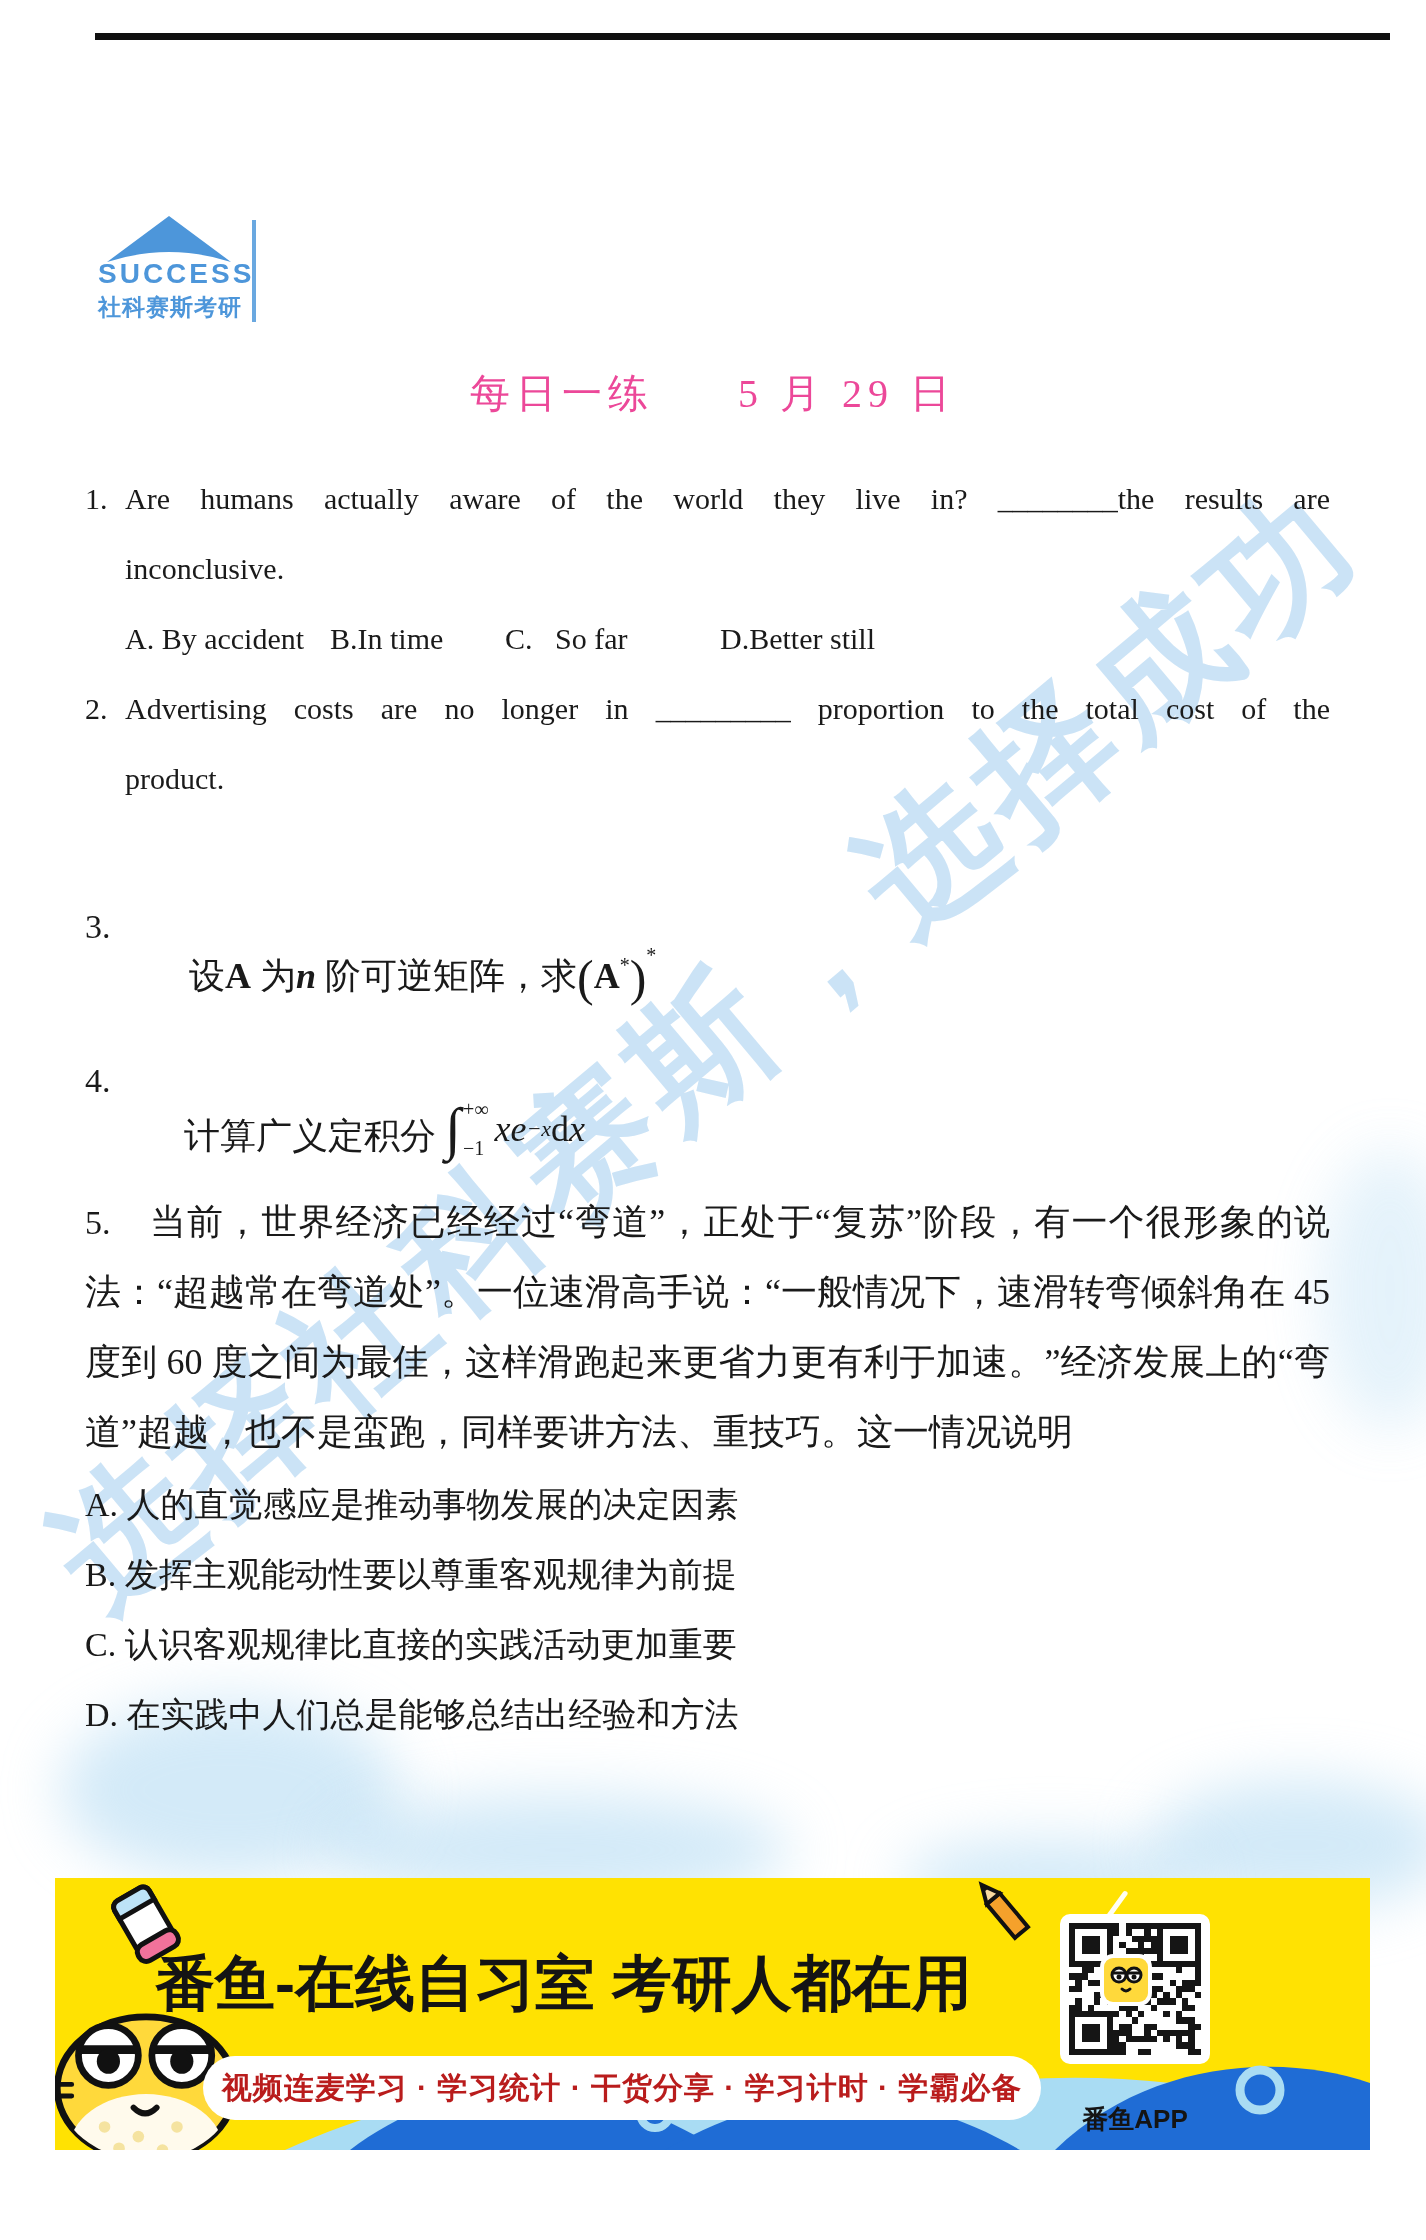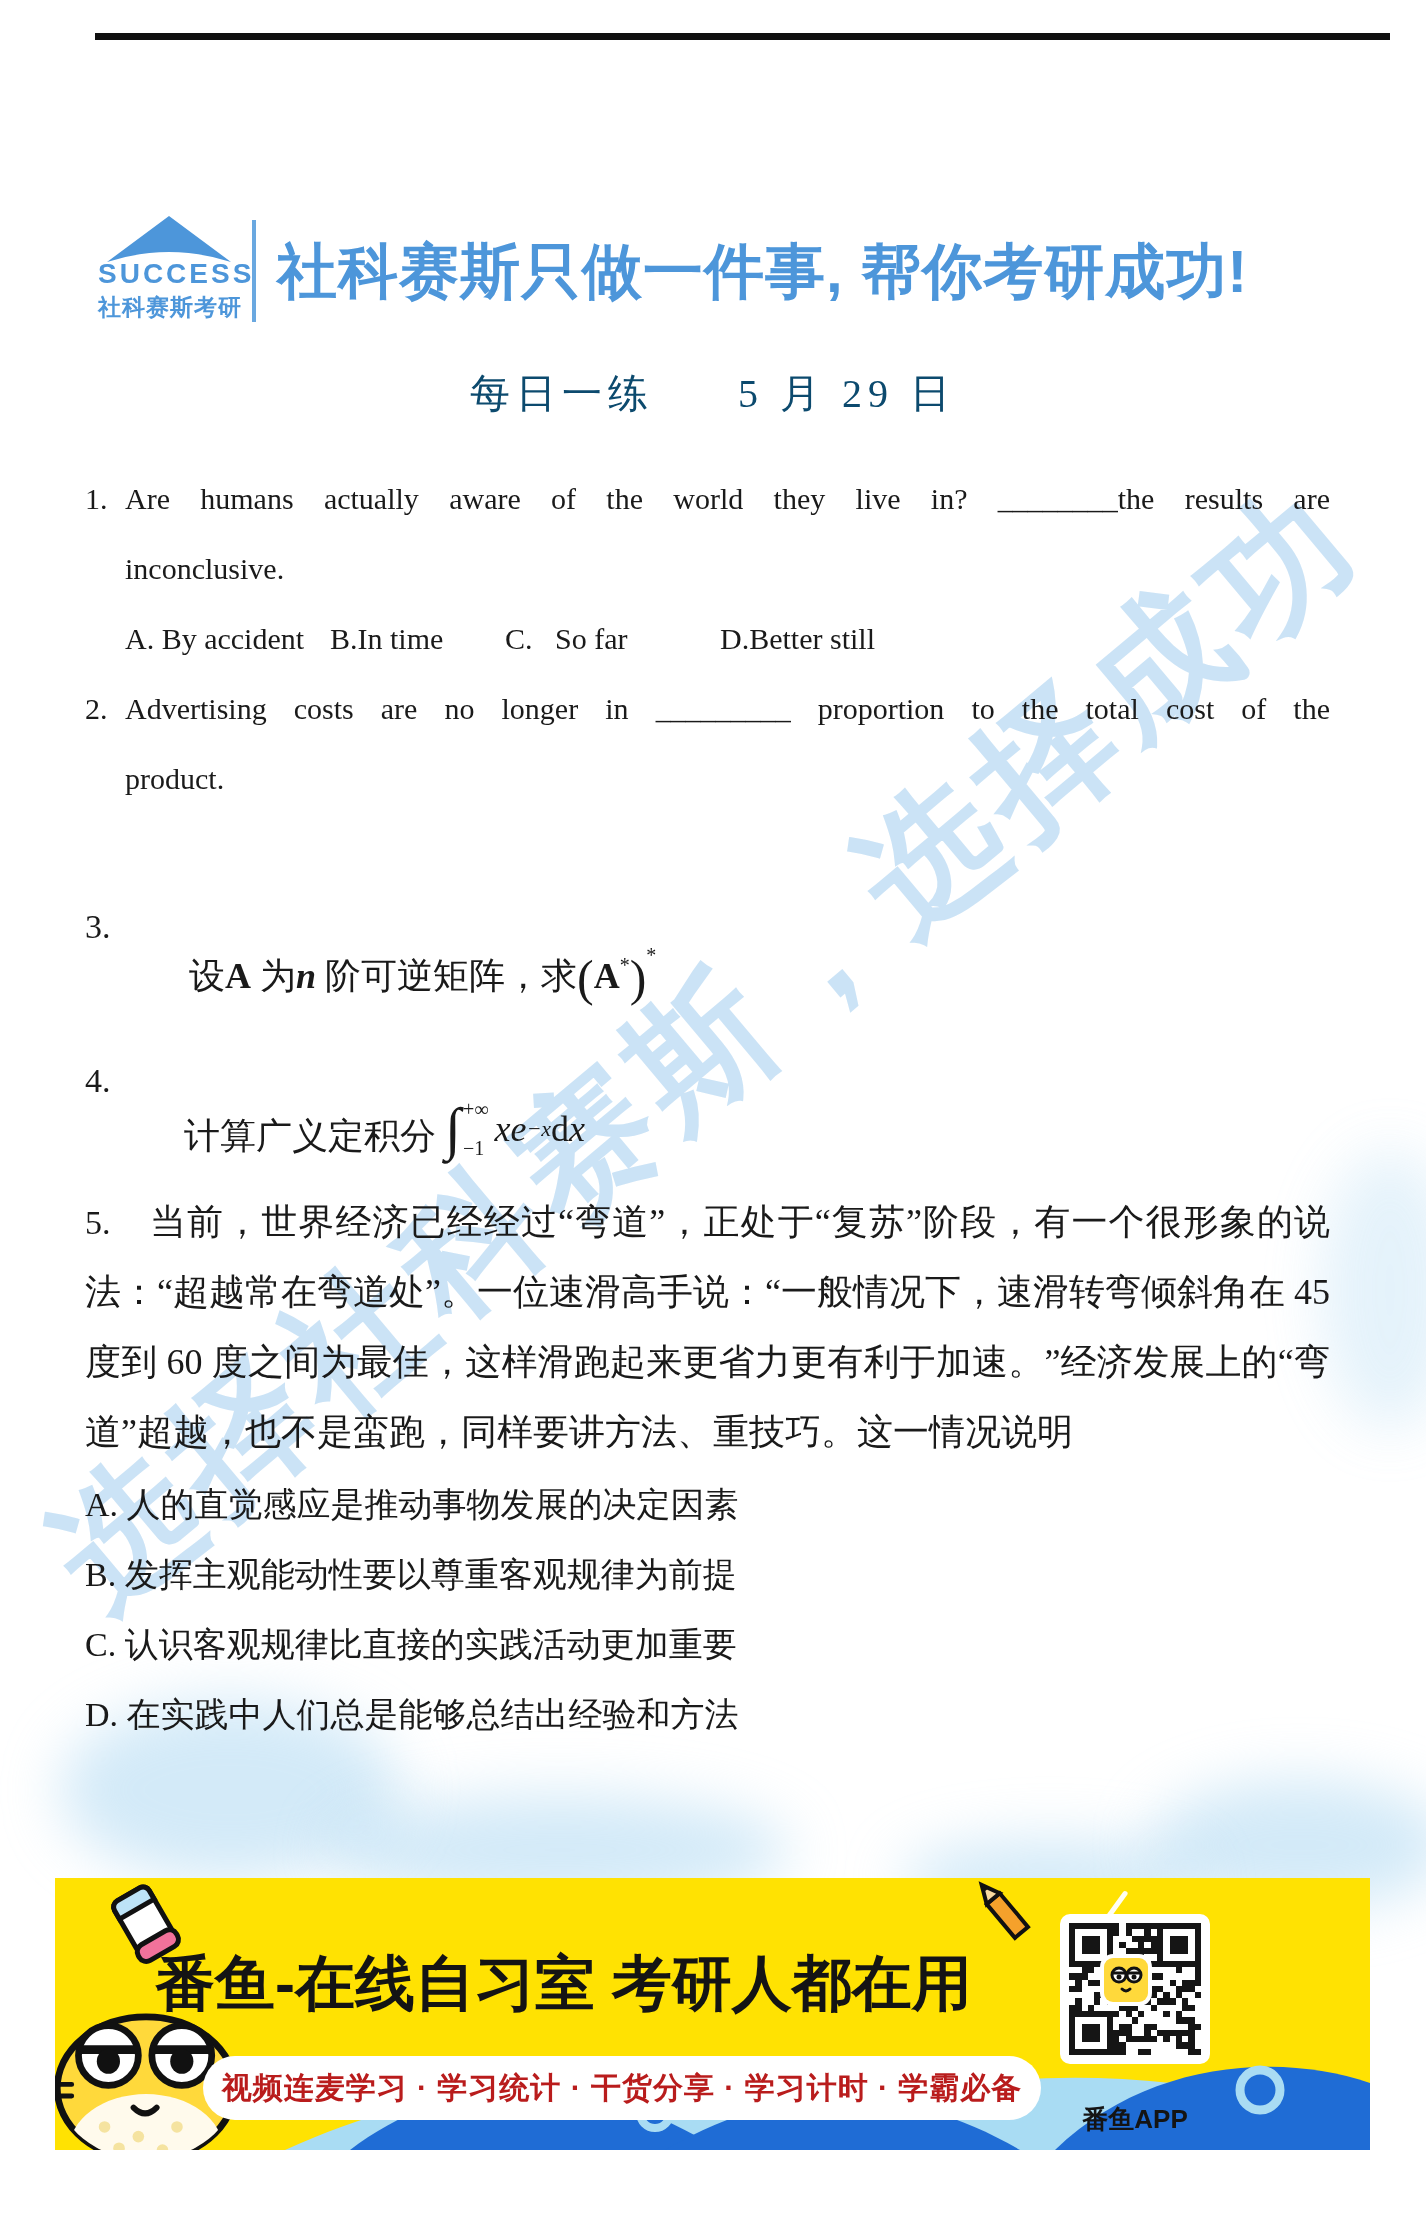--- a/index.html
+++ b/index.html
@@ -16,21 +16,21 @@
   .topline{position:absolute;left:95px;top:33px;width:1295px;height:7px;background:#101010;}
   .brand-word{position:absolute;left:98px;top:258px;font-family:"Liberation Sans","DejaVu Sans",sans-serif;
               font-weight:700;font-size:28px;letter-spacing:3px;color:#4d96da;}
   .brand-sub{position:absolute;left:98px;top:292px;font-family:"Liberation Sans","DejaVu Sans",sans-serif;
              font-weight:700;font-size:23px;letter-spacing:1px;color:#4d96da;}
   .divider{position:absolute;left:252px;top:220px;width:4px;height:102px;background:#6aa8e0;}
   .headline{position:absolute;left:277px;top:232px;font-family:"Liberation Sans","DejaVu Sans",sans-serif;
             font-weight:900;font-size:60px;letter-spacing:1px;color:#4d96da;white-space:nowrap;}
   
   .title-row{position:absolute;left:0;top:366px;width:100%;display:flex;justify-content:center;gap:84px;
-             font-size:40px;letter-spacing:6px;color:#0c4a6e;}
+             font-size:40px;letter-spacing:6px;color:#ec4899;}
   
   .qnum{position:absolute;font-size:30px;color:#1a1a1a;}
   .eline{position:absolute;font-size:30px;white-space:pre;}
   .just{white-space:normal;text-align:justify;text-align-last:justify;}
   .opts{position:absolute;display:flex;font-size:30px;}
   .opts span{white-space:pre;display:inline-block;}
   .cline{position:absolute;font-size:36px;white-space:pre;}
   .cjust{white-space:normal;text-align:justify;text-align-last:justify;}
   .copt{position:absolute;font-size:34px;white-space:pre;}
   .mparen{font-size:50px;font-weight:400;vertical-align:-7px;}
@@ -80,21 +80,20 @@
   <div class="content">
 
     <div class="topline"></div>
 
     <svg class="abs" style="left:103px;top:212px;" width="132" height="52" viewBox="0 0 132 52">
       <path d="M4,50 L66,4 L128,50 Q66,30 4,50 Z" fill="#4d96da"></path>
     </svg>
     <div class="brand-word">SUCCESS</div>
     <div class="brand-sub">社科赛斯考研</div>
     <div class="divider"></div>
-    <div class="headline">社科赛斯只做一件事, 帮你考研成功!</div>
 
     <div class="title-row">
       <span>每日一练</span>
       <span>5 月 29 日</span>
     </div>
 
     <div class="qnum" style="left:85px;top:482px;">1.</div>
     <div class="eline just" style="left:125px;top:482px;width:1205px;">Are humans actually aware of the world they live in? ________the results are</div>
     <div class="eline" style="left:125px;top:552px;">inconclusive.</div>
     <div class="opts" style="left:125px;top:622px;">

